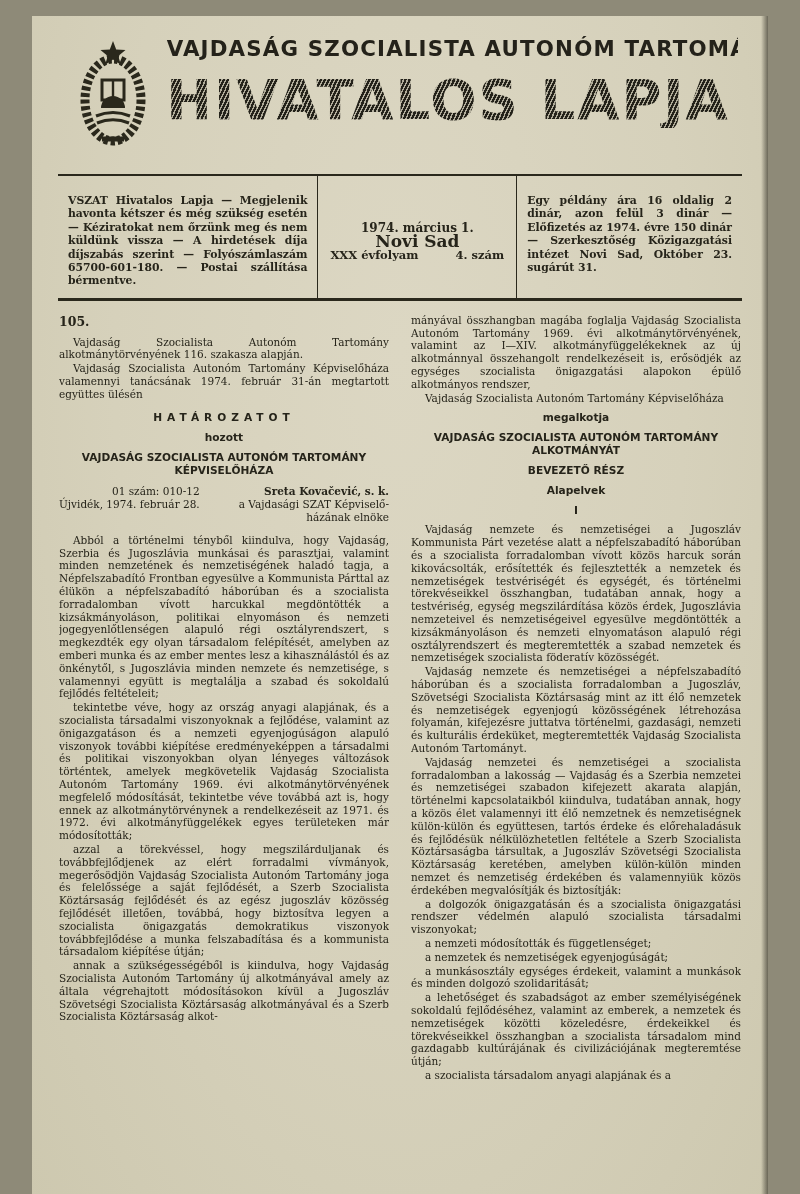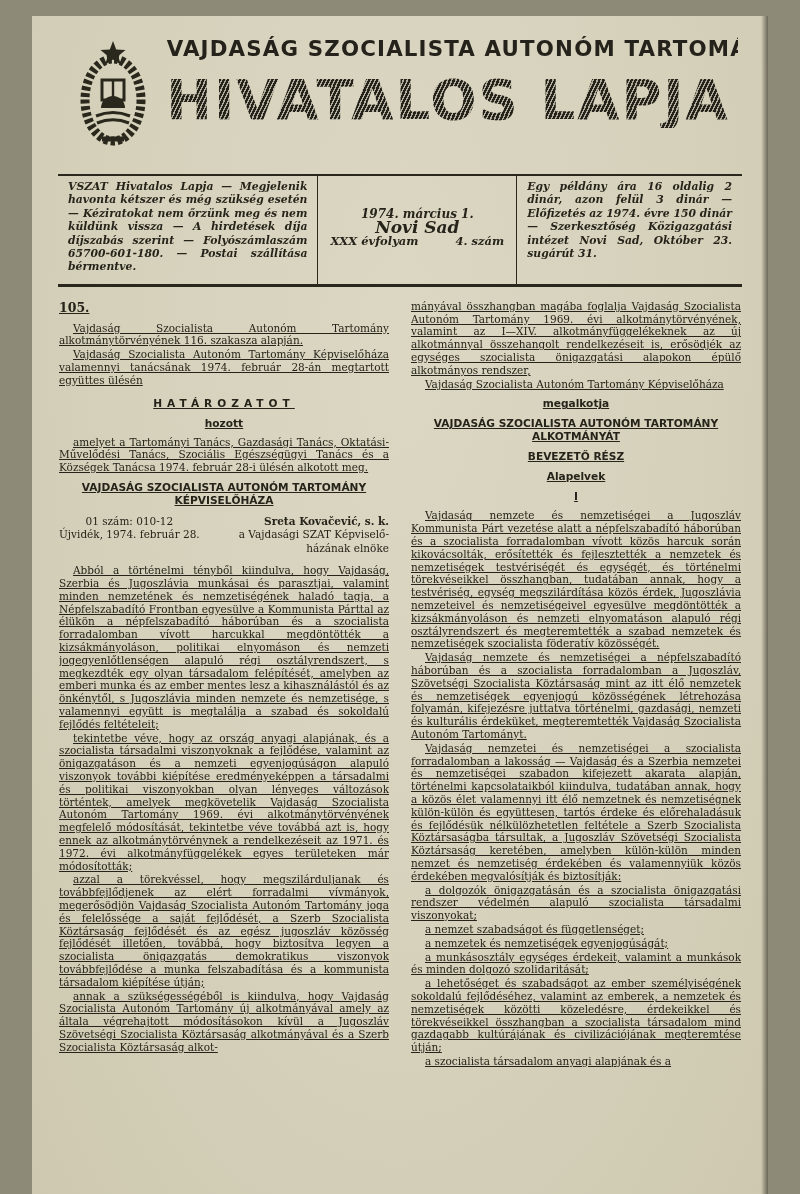--- a/index.html
+++ b/index.html
@@ -36,43 +36,43 @@
       background-image:repeating-linear-gradient(115deg,#24221a 0 2.3px, rgba(36,34,26,.22) 2.3px 3.7px);
       -webkit-background-clip:text;background-clip:text;color:transparent;
     }
   }
 
   
   .info-row{
     display:flex;margin:20px 26px 0;
     border-top:2px solid #2a281c;border-bottom:3px solid #2a281c;
   }
-  .info-cell{padding:4px 10px 10px;font-size:10.8px;line-height:13.4px;font-weight:700;font-style:italic;}
+  .info-cell{padding:18px 10px 10px;font-size:10.8px;line-height:13.4px;font-weight:700;}
   .info-left{flex:0 0 35%;text-align:justify;}
   .info-center{flex:0 0 26%;border-left:1px solid #2a281c;border-right:1px solid #2a281c;
     display:flex;flex-direction:column;justify-content:center;text-align:center;}
   .info-right{flex:1;text-align:justify;}
   .info-date{font-size:12px;margin-top:4px;}
   .info-city{font-size:17px;}
   .vol-row{display:flex;justify-content:space-between;font-size:11.5px;margin-bottom:2px;padding:0 2px;}
 
   
   .body-cols{display:flex;gap:22px;padding:13px 27px 0;height:calc(1194px - 318px);overflow:hidden;}
   .col{flex:1;min-width:0;font-size:10.5px;line-height:12.8px;text-align:justify;overflow:hidden;}
-  .blk{margin:0;text-decoration:underline;}
+  .blk{margin:0;}
   .blk.num{font-weight:700;font-size:12.5px;margin:2px 0 7px;text-align:left;}
   .blk.p{text-indent:14px;margin-bottom:1px;}
   .blk.pc{text-indent:0;margin-bottom:1px;}
   .blk.h{
     font-family:"DejaVu Sans", sans-serif;font-weight:700;font-size:10.6px;line-height:13px;
     text-align:center;text-indent:0;margin:7px 6px 6px;
   }
   .blk.hs{letter-spacing:5px;margin-top:10px;}
   .sig{display:flex;justify-content:space-between;margin:8px 0 9px;font-size:10.5px;}
-  .sig-l{text-align:center;}
+  .sig-l{text-align:right;}
   .sig-r{text-align:right;}
   .sig-l div,.sig-r div{line-height:13.4px;}
 </style>
 </head>
 <body>
 
 <div class="page">
 
   <header class="masthead">
     <div class="emblem">
@@ -103,24 +103,23 @@
         <span>4. szám</span>
       </div>
     </div>
     <div class="info-cell info-right">Egy példány ára 16 oldalig 2 dinár, azon felül 3 dinár — Előfizetés az 1974. évre 150 dinár — Szerkesztőség Közigazgatási intézet Novi Sad, Október 23. sugárút 31.</div>
   </div>
 
   <main class="body-cols">
     <div class="col">
         <div class="blk num">105.</div>
         <div class="blk p">Vajdaság Szocialista Autonóm Tartomány alkotmánytörvényének 116. szakasza alapján.</div>
-        <div class="blk p">Vajdaság Szocialista Autonóm Tartomány Képviselőháza valamennyi tanácsának 1974. február 28-án megtartott együttes ülésén</div>
+        <div class="blk p">Vajdaság Szocialista Autonóm Tartomány Képviselőháza valamennyi tanácsának 1974. február 31-án megtartott együttes ülésén</div>
         <div class="blk h hs">HATÁROZATOT</div>
         <div class="blk h">hozott</div>
-        <div class="blk p">amelyet a Tartományi Tanács, Gazdasági Tanács, Oktatási-Művelődési Tanács, Szociális Egészségügyi Tanács és a Községek Tanácsa 1974. február 28-i ülésén alkotott meg.</div>
         <div class="blk h">VAJDASÁG SZOCIALISTA AUTONÓM TARTOMÁNY KÉPVISELŐHÁZA</div>
         <div class="sig">
           <div class="sig-l">
             <div>01 szám: 010-12</div>
             <div>Újvidék, 1974. február 28.</div>
           </div>
           <div class="sig-r">
             <div style="font-weight: 700;">Sreta Kovačević, s. k.</div>
             <div>a Vajdasági SZAT Képviselő-</div>
             <div>házának elnöke</div>
@@ -136,21 +135,21 @@
         <div class="blk p">Vajdaság Szocialista Autonóm Tartomány Képviselőháza</div>
         <div class="blk h">megalkotja</div>
         <div class="blk h">VAJDASÁG SZOCIALISTA AUTONÓM TARTOMÁNY ALKOTMÁNYÁT</div>
         <div class="blk h">BEVEZETŐ RÉSZ</div>
         <div class="blk h">Alapelvek</div>
         <div class="blk h">I</div>
         <div class="blk p">Vajdaság nemzete és nemzetiségei a Jugoszláv Kommunista Párt vezetése alatt a népfelszabadító háborúban és a szocialista forradalomban vívott közös harcuk során kikovácsolták, erősítették és fejlesztették a nemzetek és nemzetiségek testvériségét és egységét, és történelmi törekvéseikkel összhangban, tudatában annak, hogy a testvériség, egység megszilárdítása közös érdek, Jugoszlávia nemzeteivel és nemzetiségeivel egyesülve megdöntötték a kizsákmányoláson és nemzeti elnyomatáson alapuló régi osztályrendszert és megteremtették a szabad nemzetek és nemzetiségek szocialista föderatív közösségét.</div>
         <div class="blk p">Vajdaság nemzete és nemzetiségei a népfelszabadító háborúban és a szocialista forradalomban a Jugoszláv, Szövetségi Szocialista Köztársaság mint az itt élő nemzetek és nemzetiségek egyenjogú közösségének létrehozása folyamán, kifejezésre juttatva történelmi, gazdasági, nemzeti és kulturális érdeküket, megteremtették Vajdaság Szocialista Autonóm Tartományt.</div>
         <div class="blk p">Vajdaság nemzetei és nemzetiségei a szocialista forradalomban a lakosság — Vajdaság és a Szerbia nemzetei és nemzetiségei szabadon kifejezett akarata alapján, történelmi kapcsolataikból kiindulva, tudatában annak, hogy a közös élet valamennyi itt élő nemzetnek és nemzetiségnek külön-külön és együttesen, tartós érdeke és előrehaladásuk és fejlődésük nélkülözhetetlen feltétele a Szerb Szocialista Köztársaságba társultak, a Jugoszláv Szövetségi Szocialista Köztársaság keretében, amelyben külön-külön minden nemzet és nemzetiség érdekében és valamennyiük közös érdekében megvalósítják és biztosítják:</div>
         <div class="blk p">a dolgozók önigazgatásán és a szocialista önigazgatási rendszer védelmén alapuló szocialista társadalmi viszonyokat;</div>
-        <div class="blk p">a nemzet szabadságot és függetlenséget;</div>
+        <div class="blk p">a nemzeti módosították és függetlenséget;</div>
         <div class="blk p">a nemzetek és nemzetiségek egyenjogúságát;</div>
         <div class="blk p">a munkásosztály egységes érdekeit, valamint a munkások és minden dolgozó szolidaritását;</div>
         <div class="blk p">a lehetőséget és szabadságot az ember személyiségének sokoldalú fejlődéséhez, valamint az emberek, a nemzetek és nemzetiségek közötti közeledésre, érdekeikkel és törekvéseikkel összhangban a szocialista társadalom mind gazdagabb kultúrájának és civilizációjának megteremtése útján;</div>
         <div class="blk p">a szocialista társadalom anyagi alapjának és a</div>
       </div>
   </main>
 
   <div class="scan-edge"></div>
   <div class="scan-bottom"></div>
 </div>

